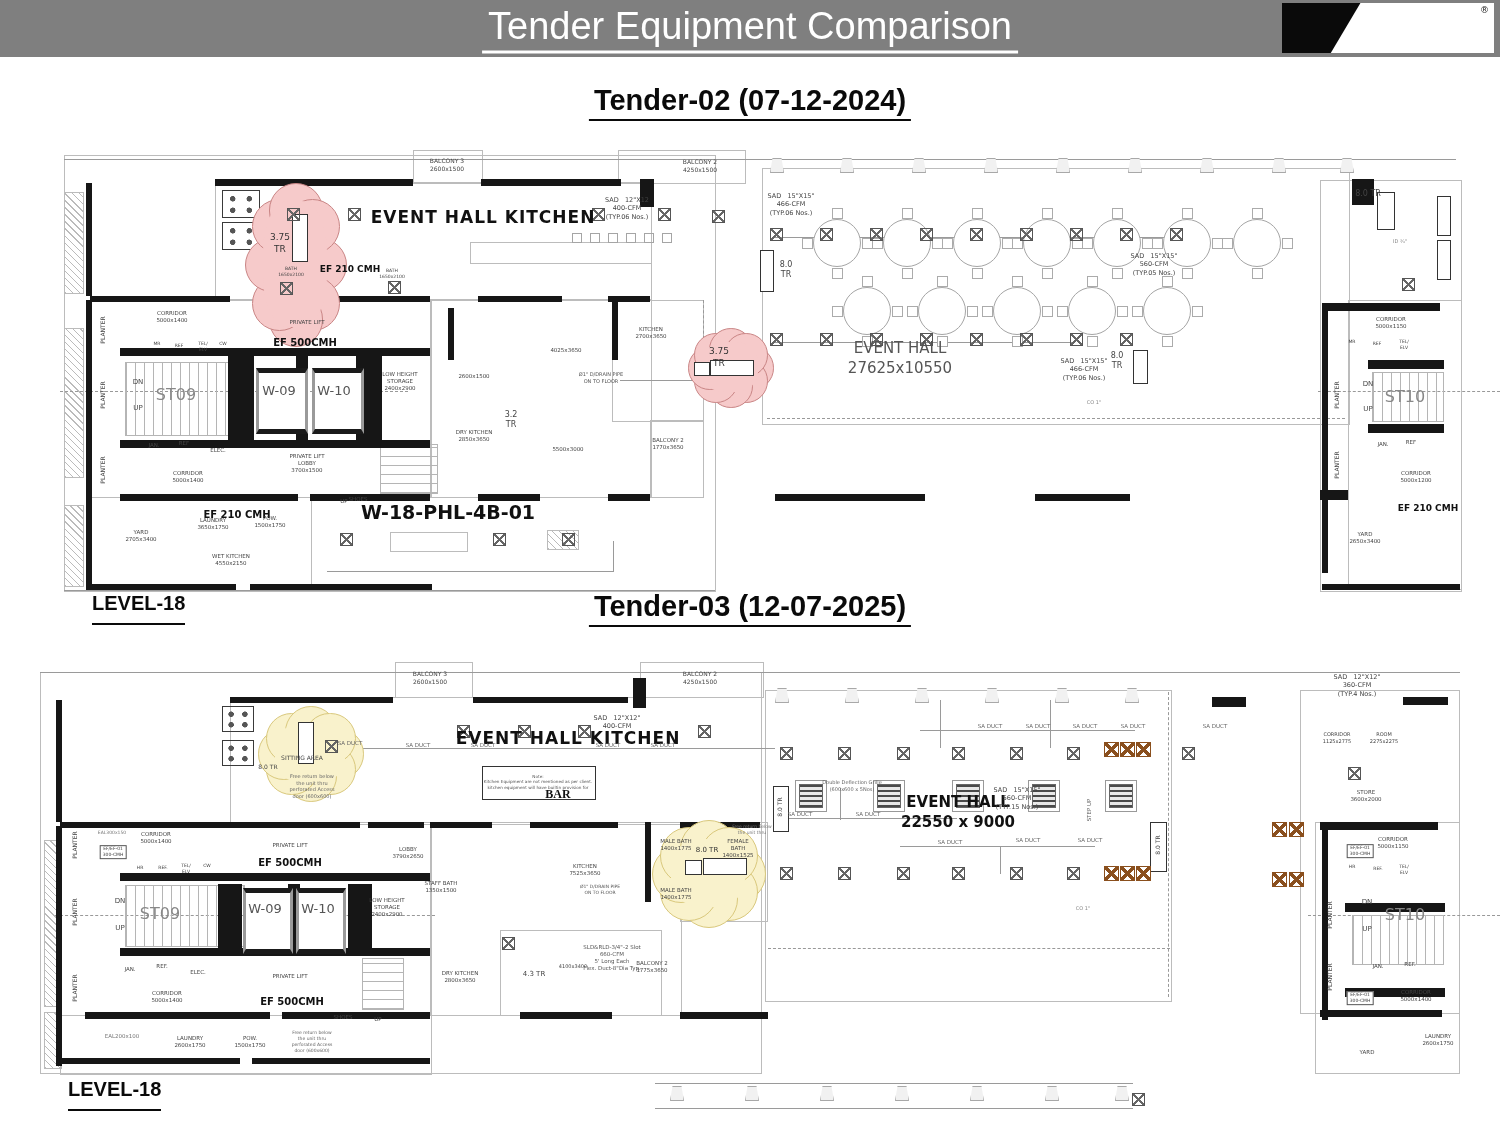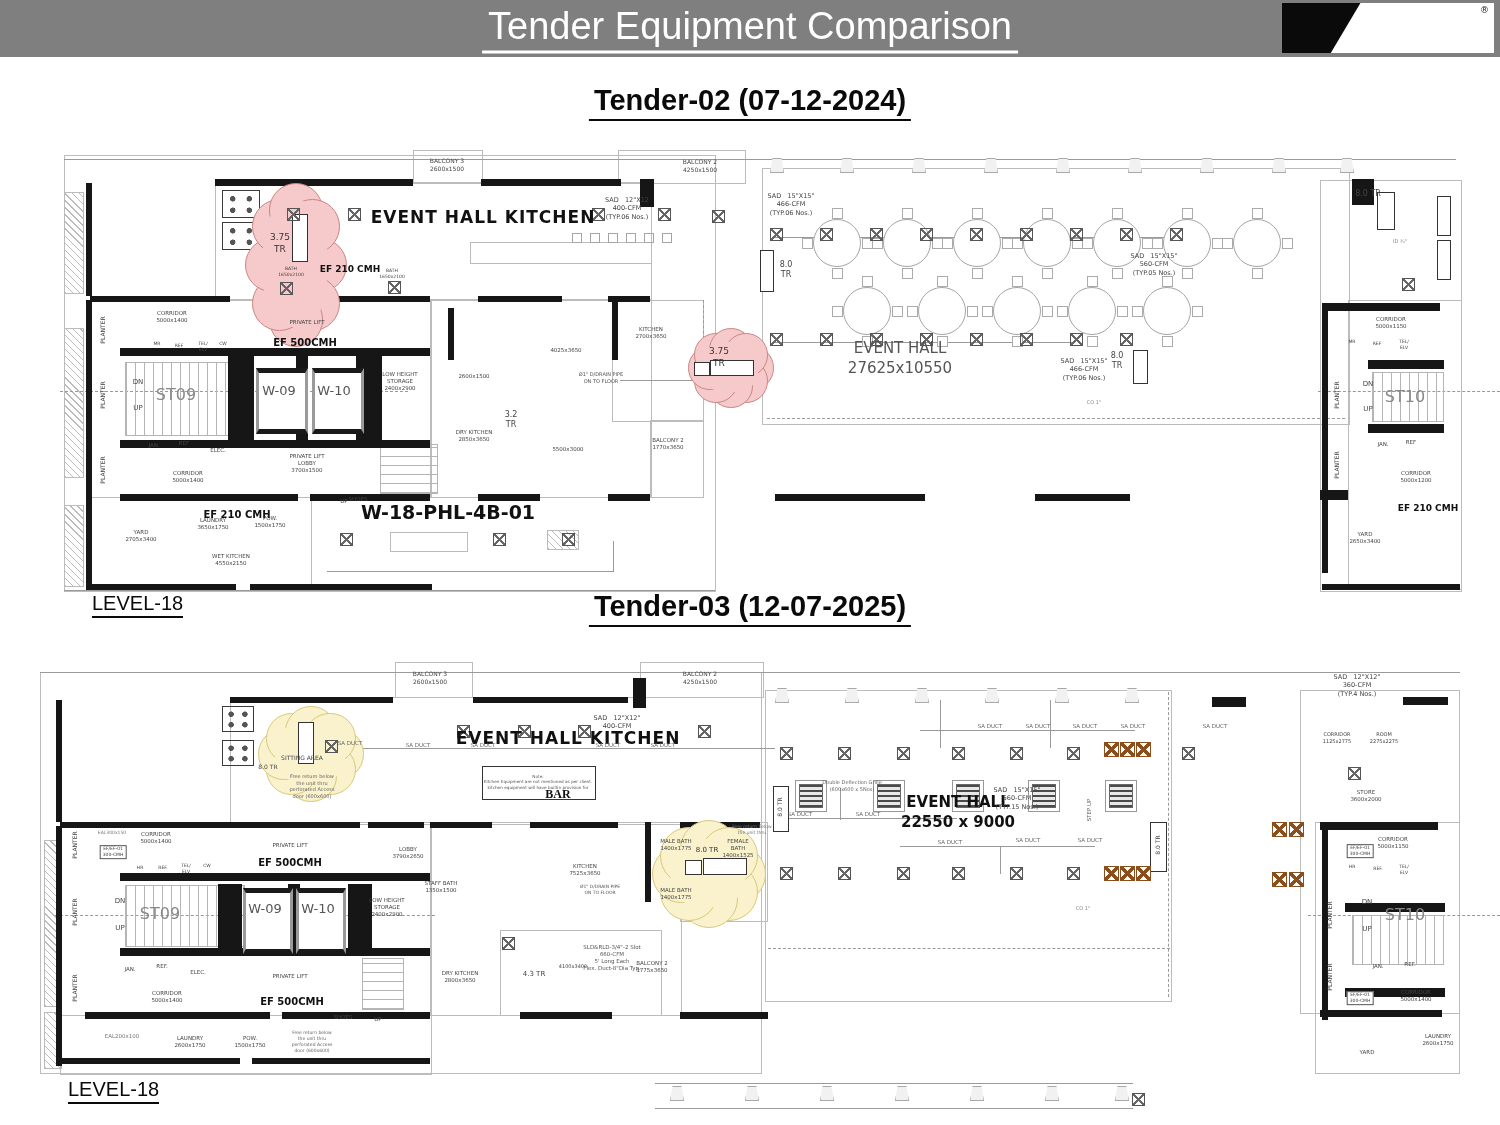--- a/index.html
+++ b/index.html
@@ -13,21 +13,21 @@
   .logo-white{position:absolute;inset:0;background:#fff;
          clip-path:polygon(37% 0,100% 0,100% 100%,23% 100%);}
   .logo-text{position:absolute;left:10px;top:7px;font-family:"Liberation Sans",sans-serif;
          font-size:31px;font-weight:bold;letter-spacing:.5px;white-space:nowrap;}
   .logo-con{color:#de8b2f;} .logo-struct{color:#141414;}
   .logo-reg{position:absolute;right:5px;top:2px;font-size:9px;color:#222;z-index:2;}
   .sec-heading{position:absolute;left:50%;transform:translateX(-50%);
          font-family:"Liberation Sans",sans-serif;font-size:29px;font-weight:600;color:#0a0a0a;
          border-bottom:2px solid #0a0a0a;padding:0 5px 2px;white-space:nowrap;z-index:6;}
   .level-label{position:absolute;font-family:"Liberation Sans",sans-serif;font-size:20px;
-         font-weight:400;color:#0a0a0a;border-bottom:2px solid #0a0a0a;padding-bottom:1px;z-index:6;}
+         font-weight:700;color:#0a0a0a;border-bottom:2px solid #0a0a0a;padding-bottom:8px;z-index:6;}
   .plan{position:absolute;inset:0;}
   .room{position:absolute;border:1px solid #bcbcbc;z-index:1;}
   .hatch{position:absolute;background:repeating-linear-gradient(45deg,#bbb 0 1px,transparent 1px 5px);
          border:1px solid #bbb;z-index:1;}
   .ln{position:absolute;background:#9a9a9a;z-index:1;}
   .dash{position:absolute;border-top:1px dashed #999;z-index:1;}
   .vdash{position:absolute;border-left:1px dashed #999;z-index:1;}
   .col{position:absolute;width:12px;height:13px;background:#f1f1f1;border:1px solid #a8a8a8;
        clip-path:polygon(18% 0,82% 0,100% 100%,0 100%);z-index:1;}
   .stairs{position:absolute;border:1px solid #b5b5b5;z-index:1;

